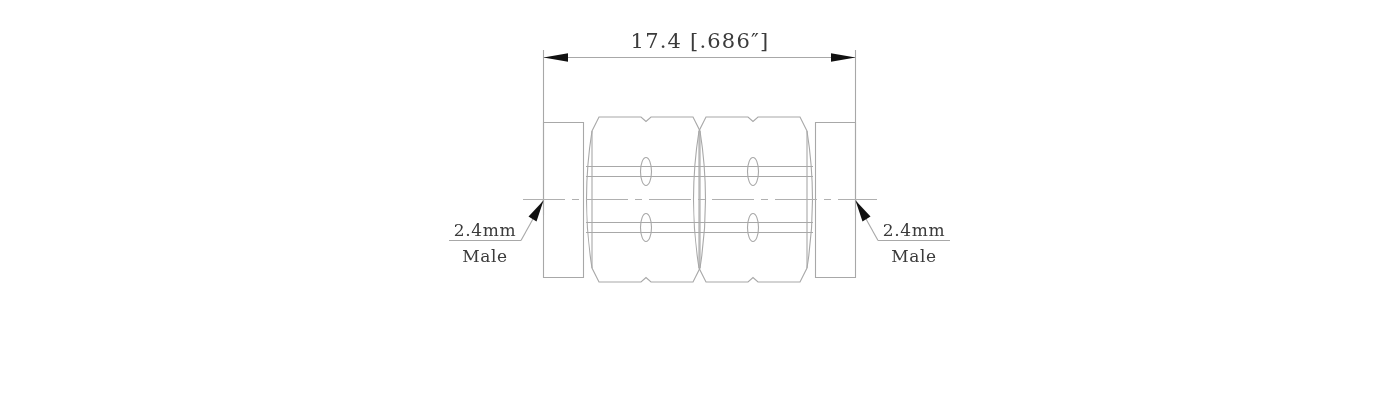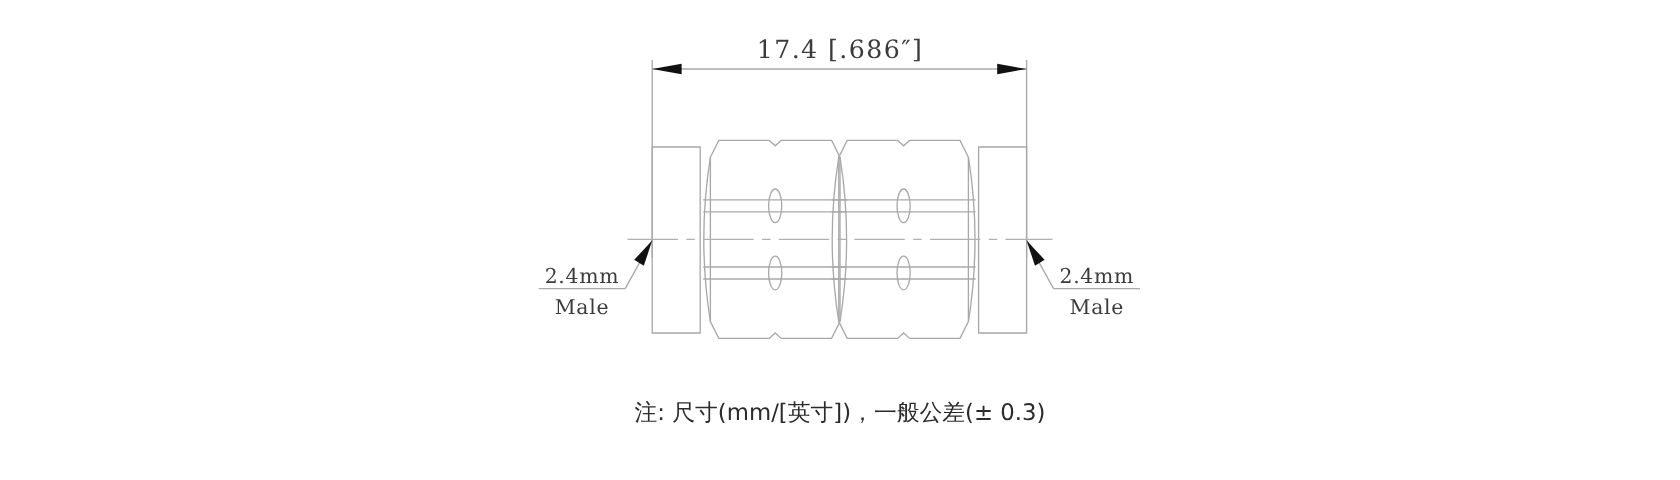--- a/index.html
+++ b/index.html
@@ -179,16 +179,15 @@
       <line class="ln-leader" x1="855.5" y1="200" x2="878" y2="240.5"></line>
       <polygon class="arrow" points="855.5,200.5 870.5,216.5 862.5,221.5"></polygon>
       <line class="ln-leader" x1="878" y1="240.5" x2="950" y2="240.5"></line>
       <text class="txt-label" x="914" y="236" text-anchor="middle">2.4mm</text>
       <text class="txt-label" x="914" y="262" text-anchor="middle">Male</text>
     </g>
 
   </svg>
 
   <div class="note-block">
-    <div class="note-line">注: 尺寸(mm/[英寸])，一般公差(± 0.3)</div>
   </div>
 
 </div>
 
 </body></html>

